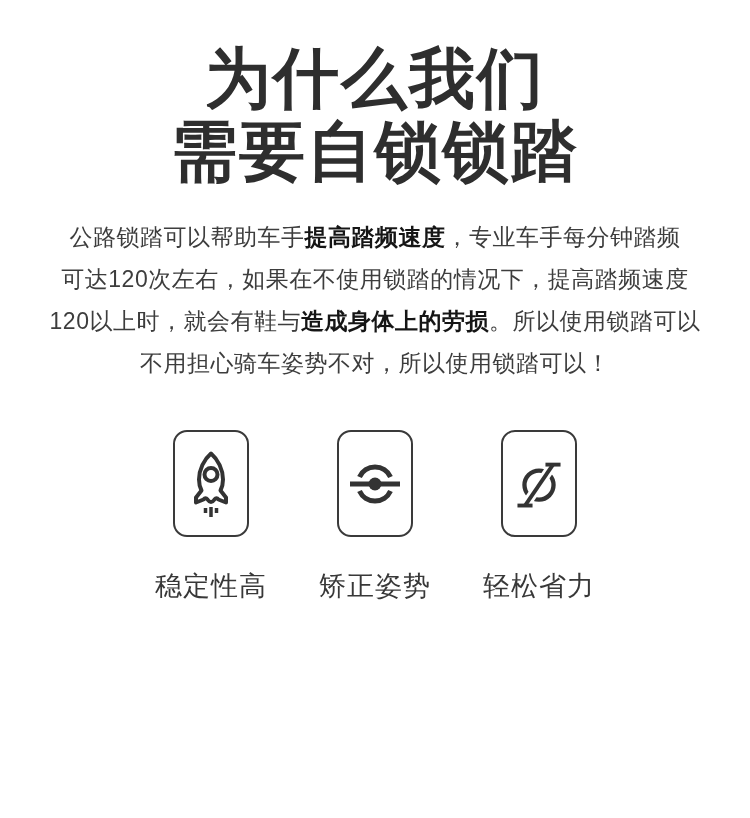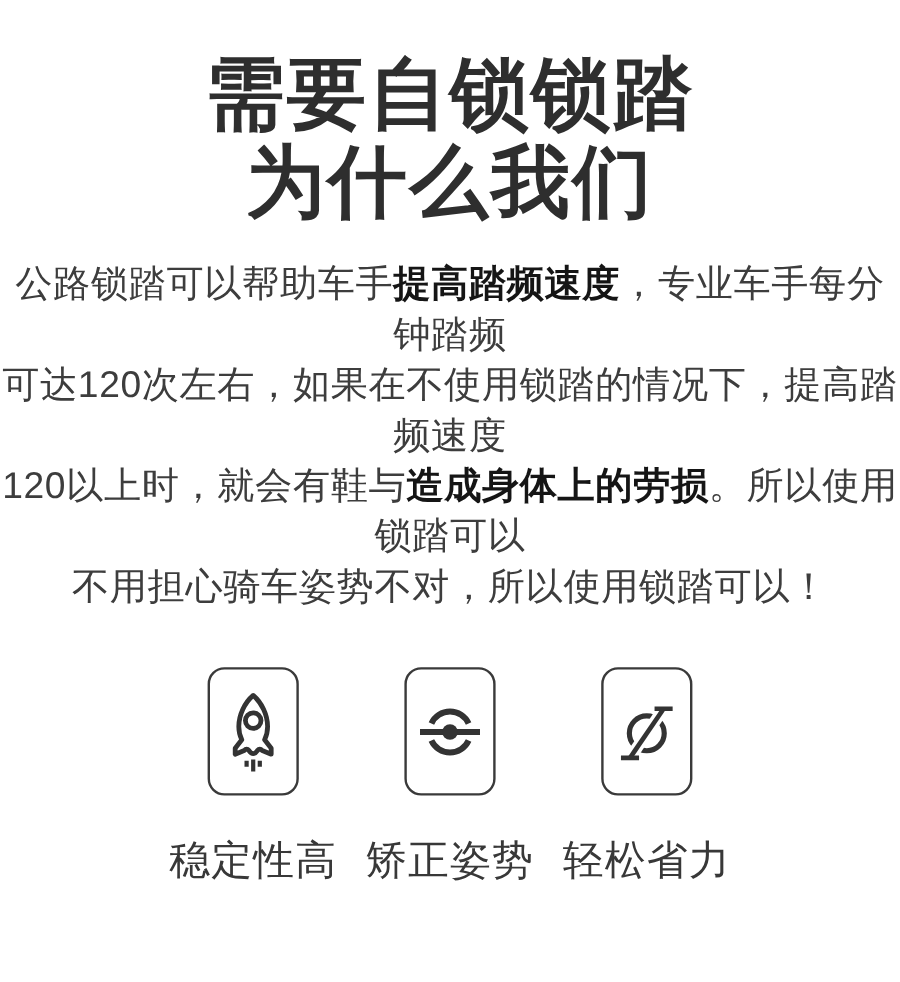--- a/index.html
+++ b/index.html
@@ -35,21 +35,21 @@
   .subtitle .num {
     font-size: 58px;
     font-weight: 800;
     letter-spacing: 0;
     margin: 0 3px;
   }
 
   .intro {
     margin-top: 28px;
     text-align: center;
-    font-size: 31px;
+    font-size: 23px;
     line-height: 42px;
     letter-spacing: 0.5px;
     color: #3d3d3d;
   }
   .intro .bold { font-weight: 700; color: #151515; }
 
   .features {
     margin-top: 46px;
     display: flex;
     justify-content: center;
@@ -66,34 +66,34 @@
     height: 103px;
     border: 2.5px solid #3a3a3a;
     border-radius: 14px;
     display: flex;
     align-items: center;
     justify-content: center;
     background: #ffffff;
   }
   .feature-label {
     margin-top: 31px;
-    font-size: 34px;
+    font-size: 27px;
     letter-spacing: 1px;
     color: #383838;
   }
   .icon svg { display: block; }
 </style>
 </head>
 <body>
 
 <div class="page">
 
   <div class="title">
+    <div>为什么我们</div>
     <div>需要自锁锁踏</div>
-    <div>为什么我们</div>
   </div>
 
 
   <div class="intro">
       <div><span>公路锁踏可以帮助车手</span><span class="bold">提高踏频速度</span><span>，专业车手每分钟踏频</span></div>
       <div><span>可达120次左右，如果在不使用锁踏的情况下，提高踏频速度</span></div>
       <div><span>120以上时，就会有鞋与</span><span class="bold">造成身体上的劳损</span><span>。所以使用锁踏可以</span></div>
       <div><span>不用担心骑车姿势不对，所以使用锁踏可以！</span></div>
     </div>
 

